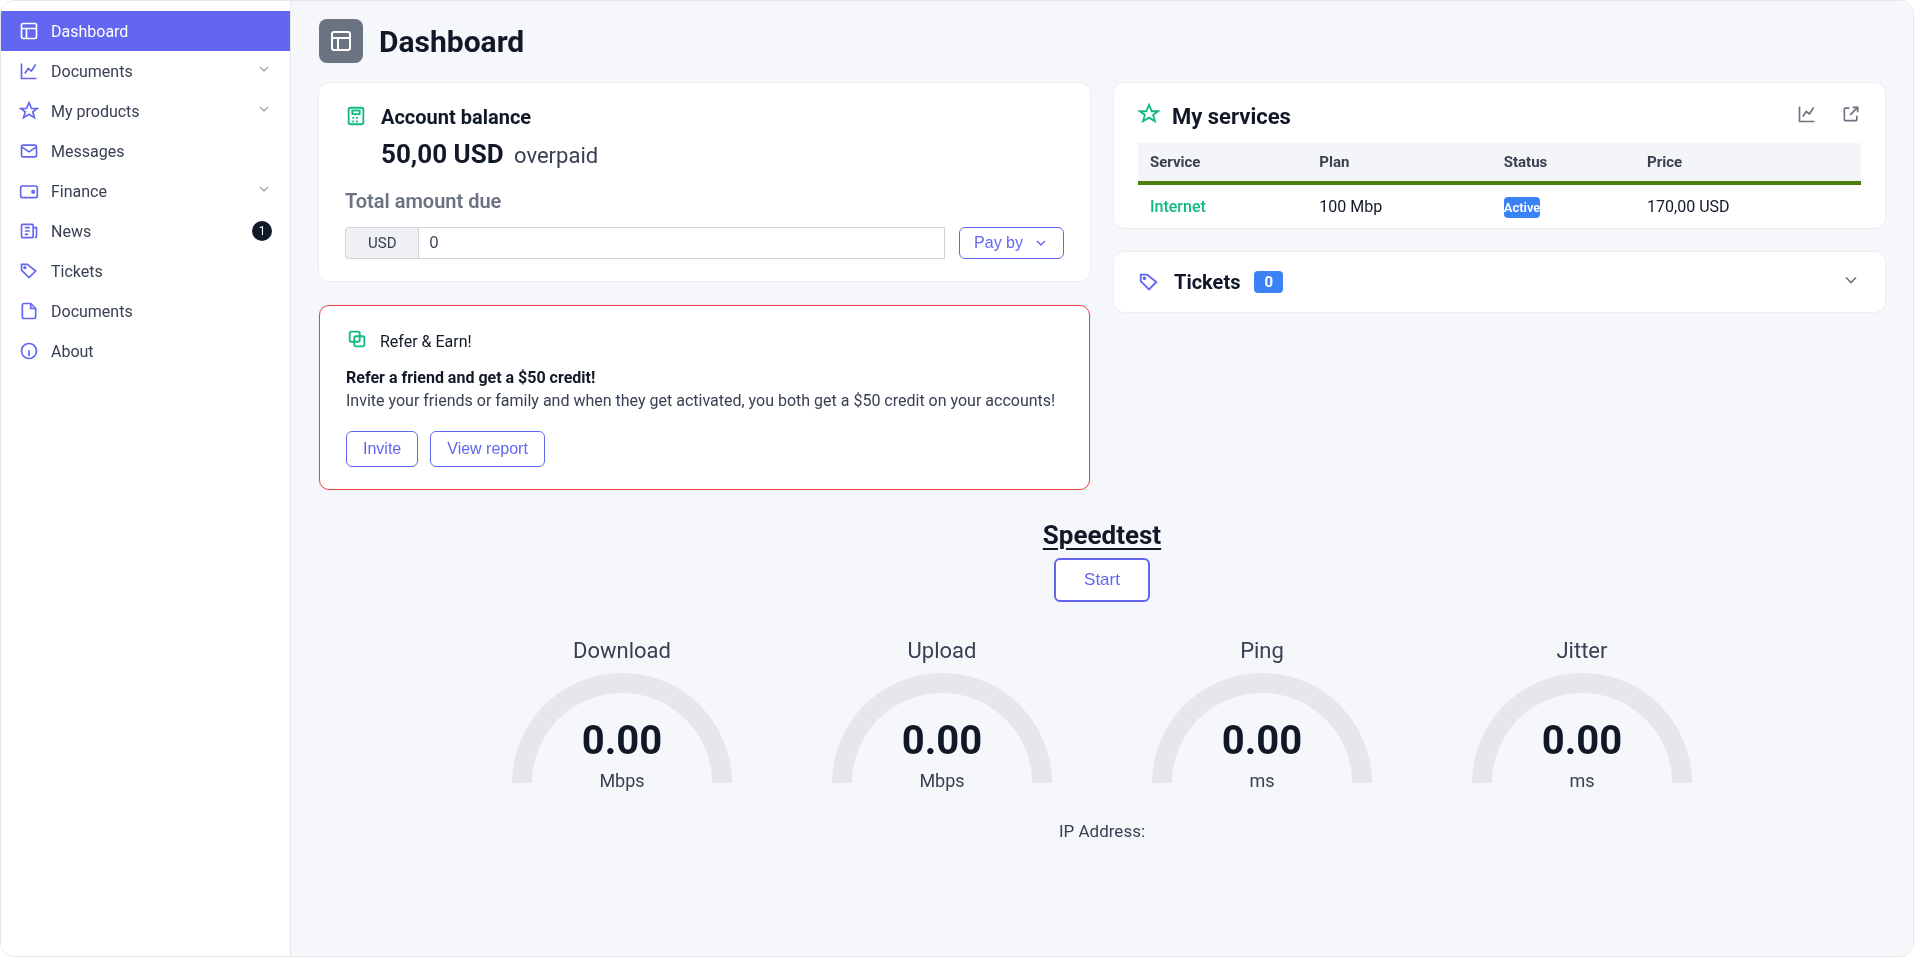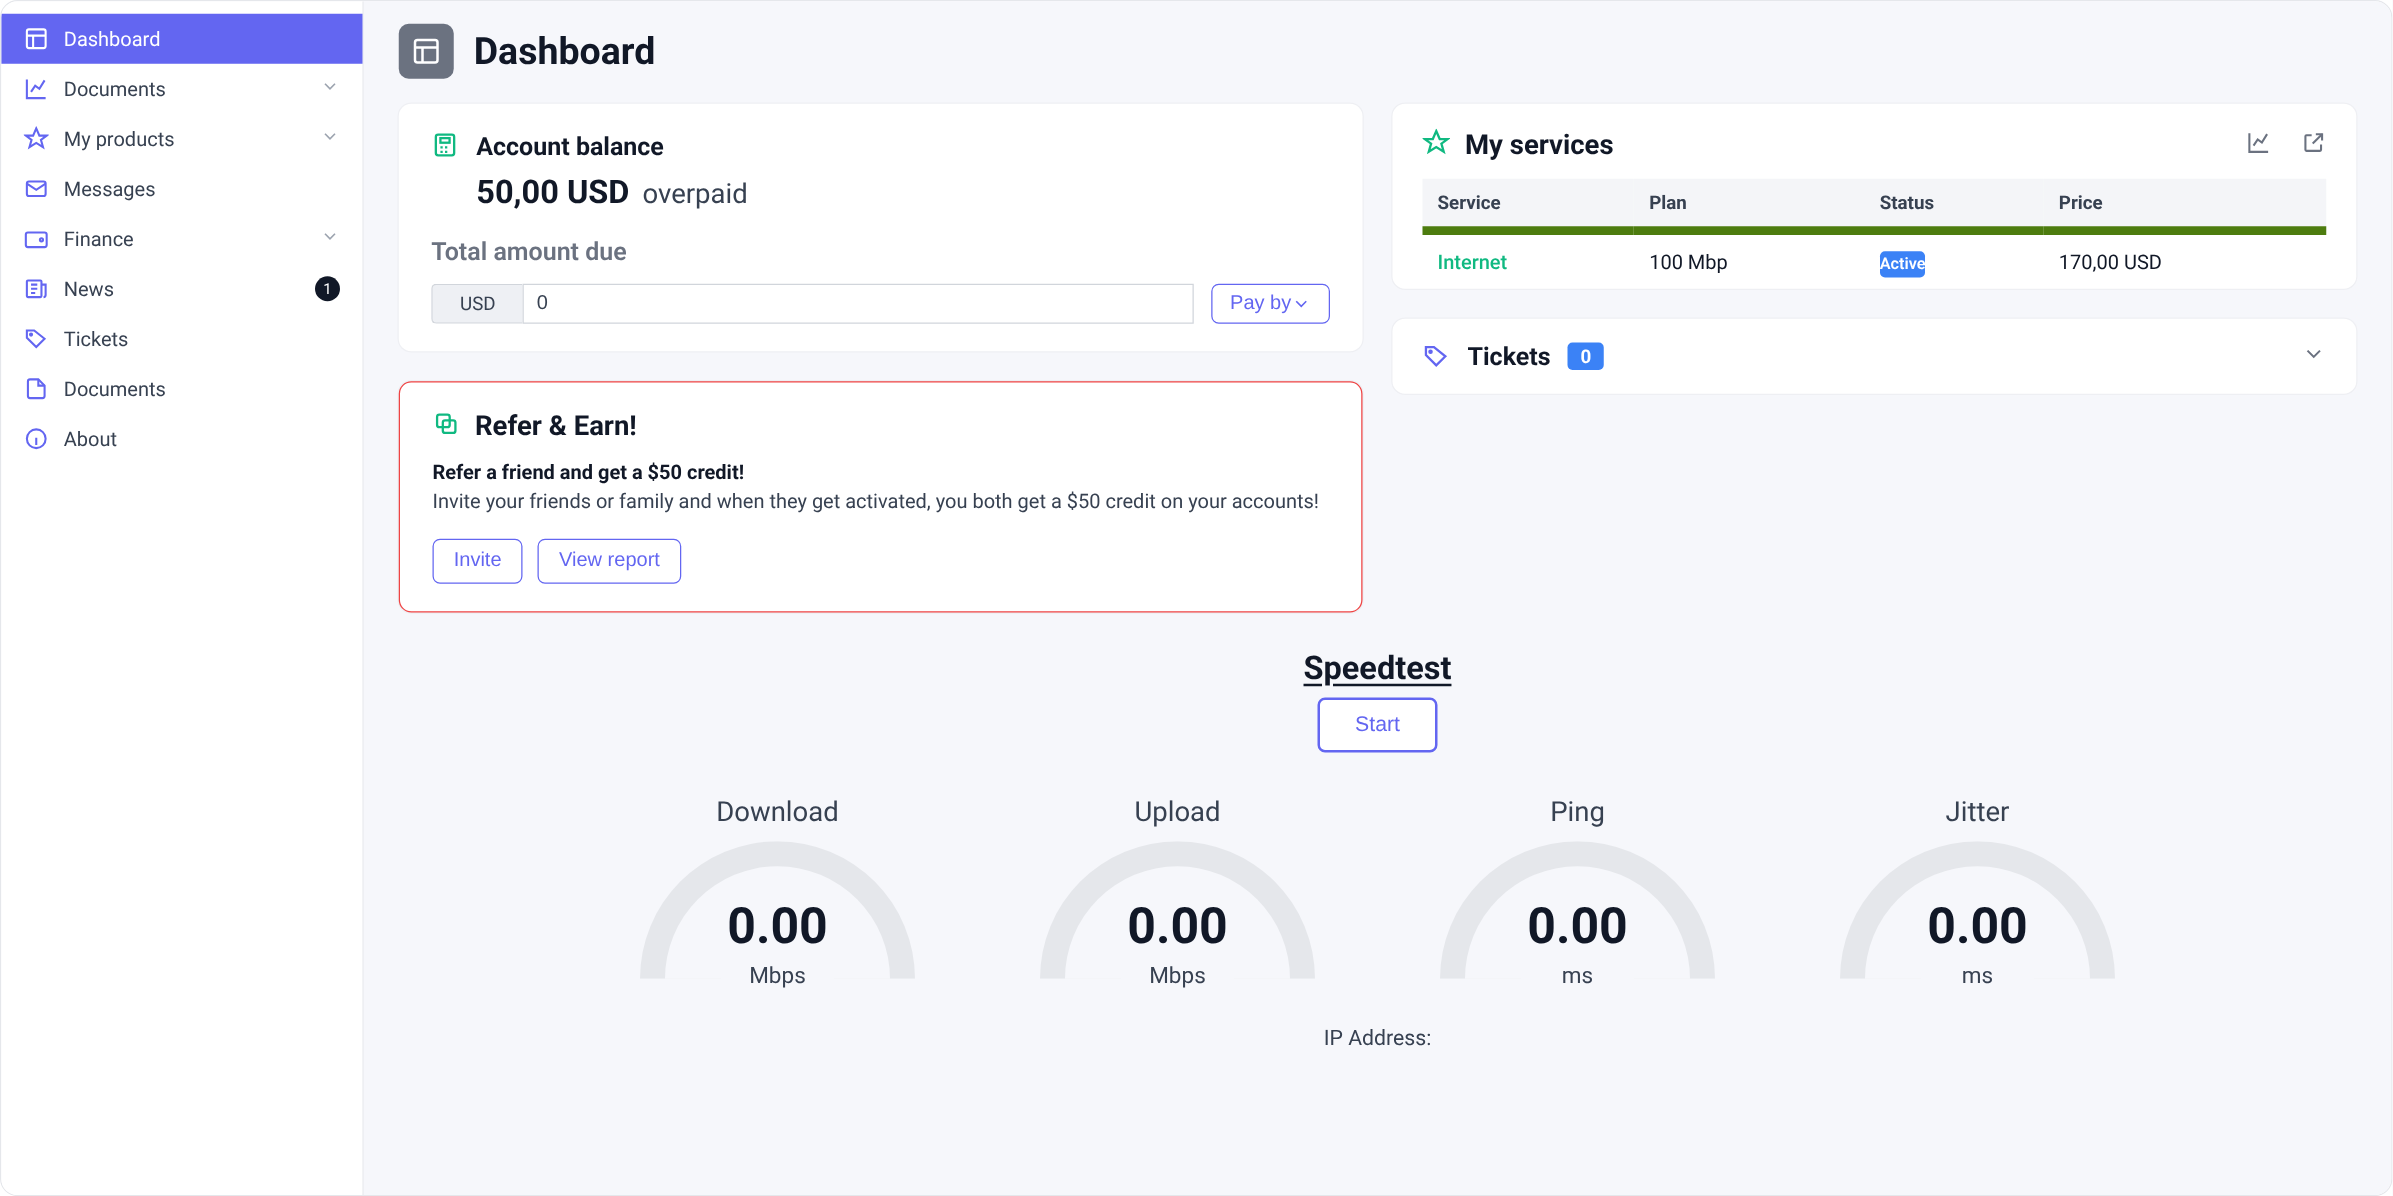--- a/index.html
+++ b/index.html
@@ -125,51 +125,51 @@
   }
   .amount-input {
     flex:1; border:1px solid #d1d5db; border-radius:0;
     padding:6px 10px; font-size:16px; color:#374151;
     outline:none;
   }
   .payby-btn {
     margin-left:14px;
     border:1px solid #6366f1; color:#6366f1; background:#fff;
     border-radius:6px; padding:6px 14px; font-size:16px;
-    display:flex; align-items:center; cursor:pointer;
+    display:flex; align-items:center; gap:10px; cursor:pointer;
   }
 
   .refer-card {
     grid-column: 1;
     border: 1px solid #ef4444;
   }
   .refer-head { display:flex; align-items:center; gap:12px; margin-bottom:14px; }
   .refer-head svg { stroke:#10b981; width:22px; height:22px; }
-  .refer-title { font-size:22px; font-weight:700; }
+  .refer-title { font-size:16px; font-weight:400; }
   .refer-sub1 { font-weight:700; font-size:16px; margin-bottom:2px; }
   .refer-sub2 { font-size:16px; color:#374151; margin-bottom:18px; line-height:1.5; }
   .btn-outline {
     border:1px solid #6366f1; color:#6366f1; background:#fff;
     border-radius:6px; padding:8px 16px; font-size:16px; cursor:pointer;
   }
   .refer-actions { display:flex; gap:12px; }
 
   .right-col { display:flex; flex-direction:column; gap:24px; }
 
   .services-card { padding:20px 24px 0 24px; }
   .services-head { display:flex; align-items:center; gap:12px; margin-bottom:14px; }
   .services-head svg { stroke:#10b981; width:22px; height:22px; }
   .services-title { font-size:22px; font-weight:700; flex:1; }
   .services-head .tool svg { stroke:#6b7280; width:20px; height:20px; cursor:pointer; }
   .services-table { width:100%; border-collapse:collapse; font-size:16px; }
   .services-table thead th {
     text-align:left; font-weight:700; color:#374151;
     background:#f4f5f8; padding:10px 12px; font-size:15px;
   }
-  .services-table tbody td { padding:12px; border-top:7px solid #4d7c0f; }
+  .services-table tbody td { padding:12px; border-top:4px solid #4d7c0f; }
   .svc-link { color:#10b981; font-weight:500; cursor:pointer; }
   .status-badge-active {
     background:#3b82f6; color:#fff; font-size:13px; font-weight:600;
     padding:3px 0; border-radius:4px;
   }
 
   .tickets-card { padding:18px 24px; display:flex; align-items:center; gap:14px; cursor:pointer; }
   .tickets-card svg.ticon { stroke:#6366f1; width:22px; height:22px; }
   .tickets-title { font-size:20px; font-weight:700; }
   .tickets-count {

